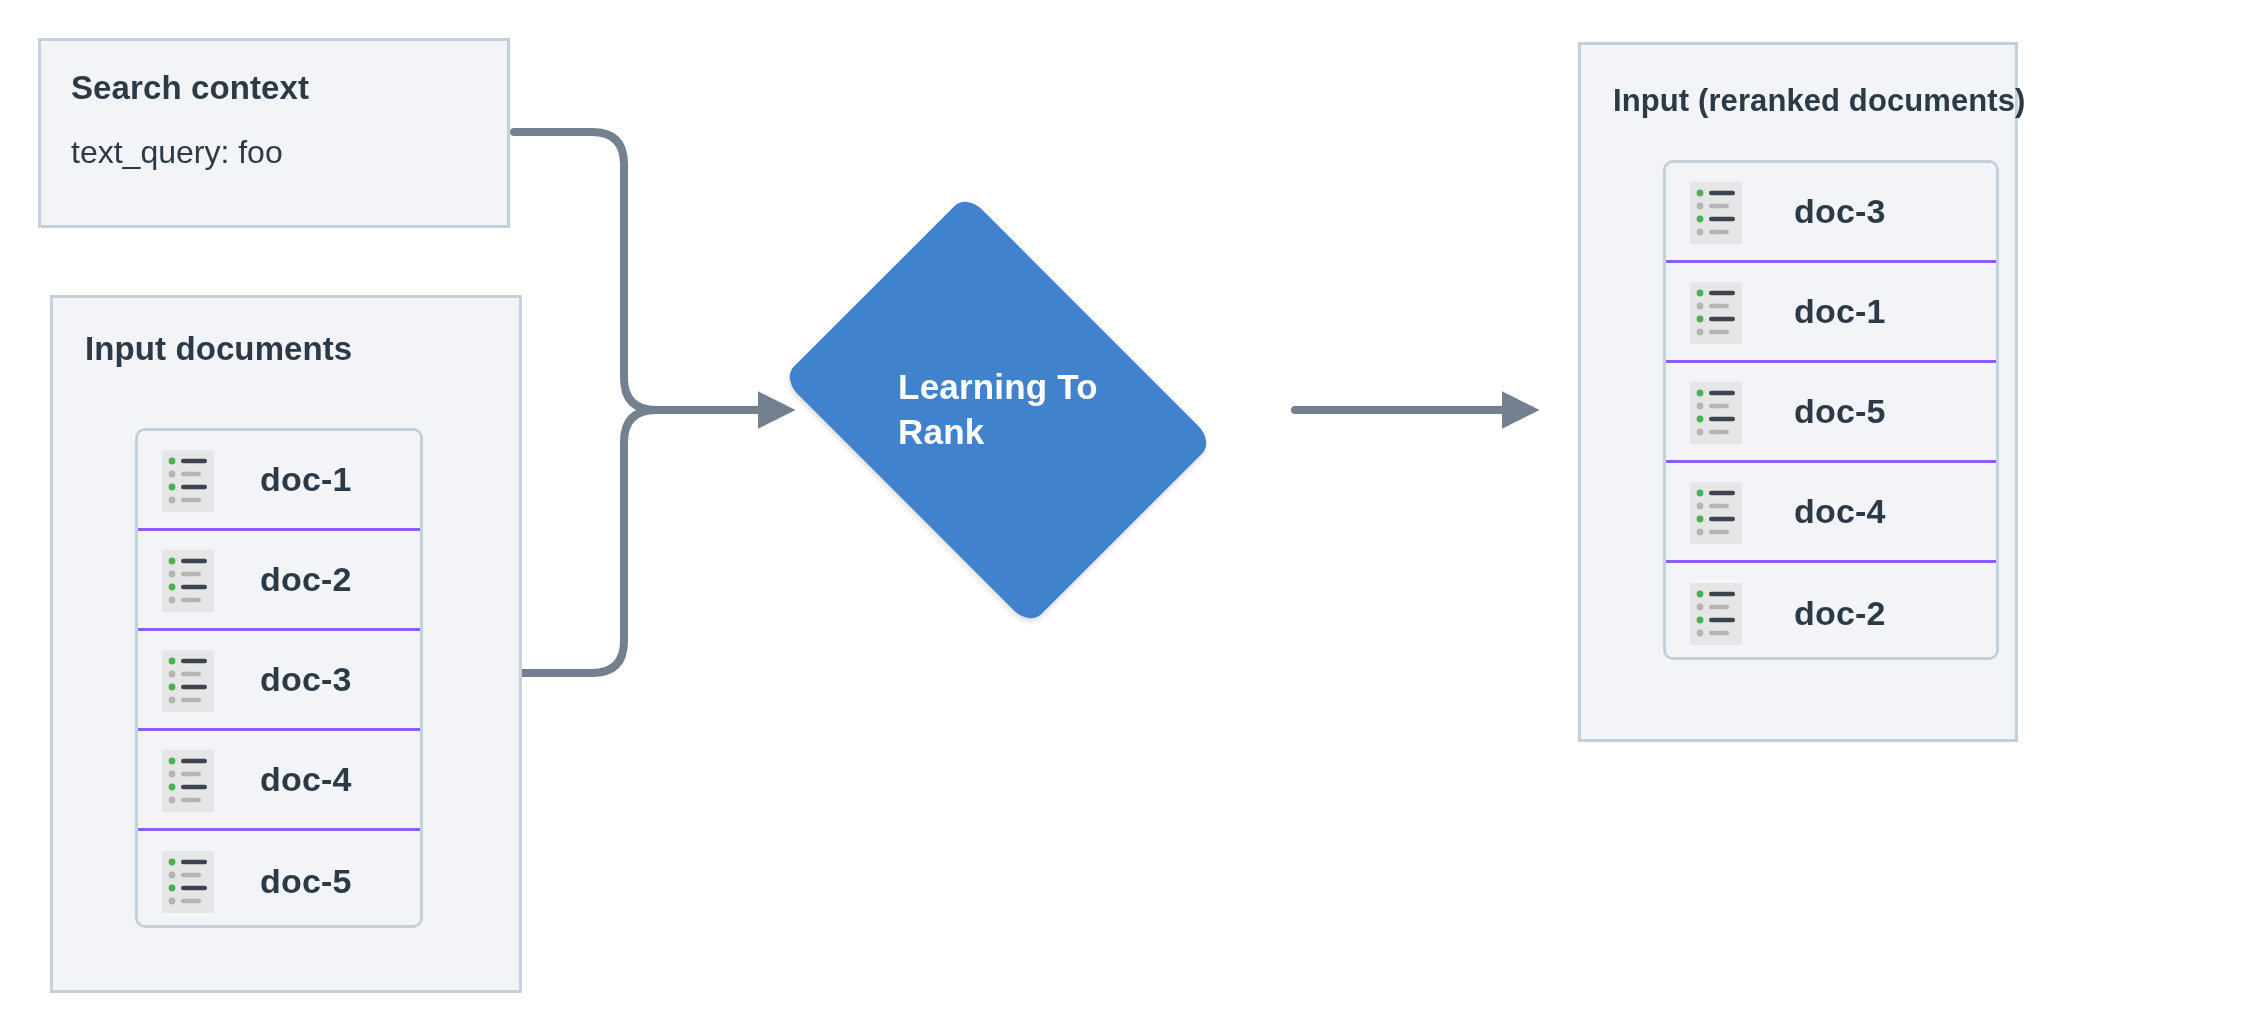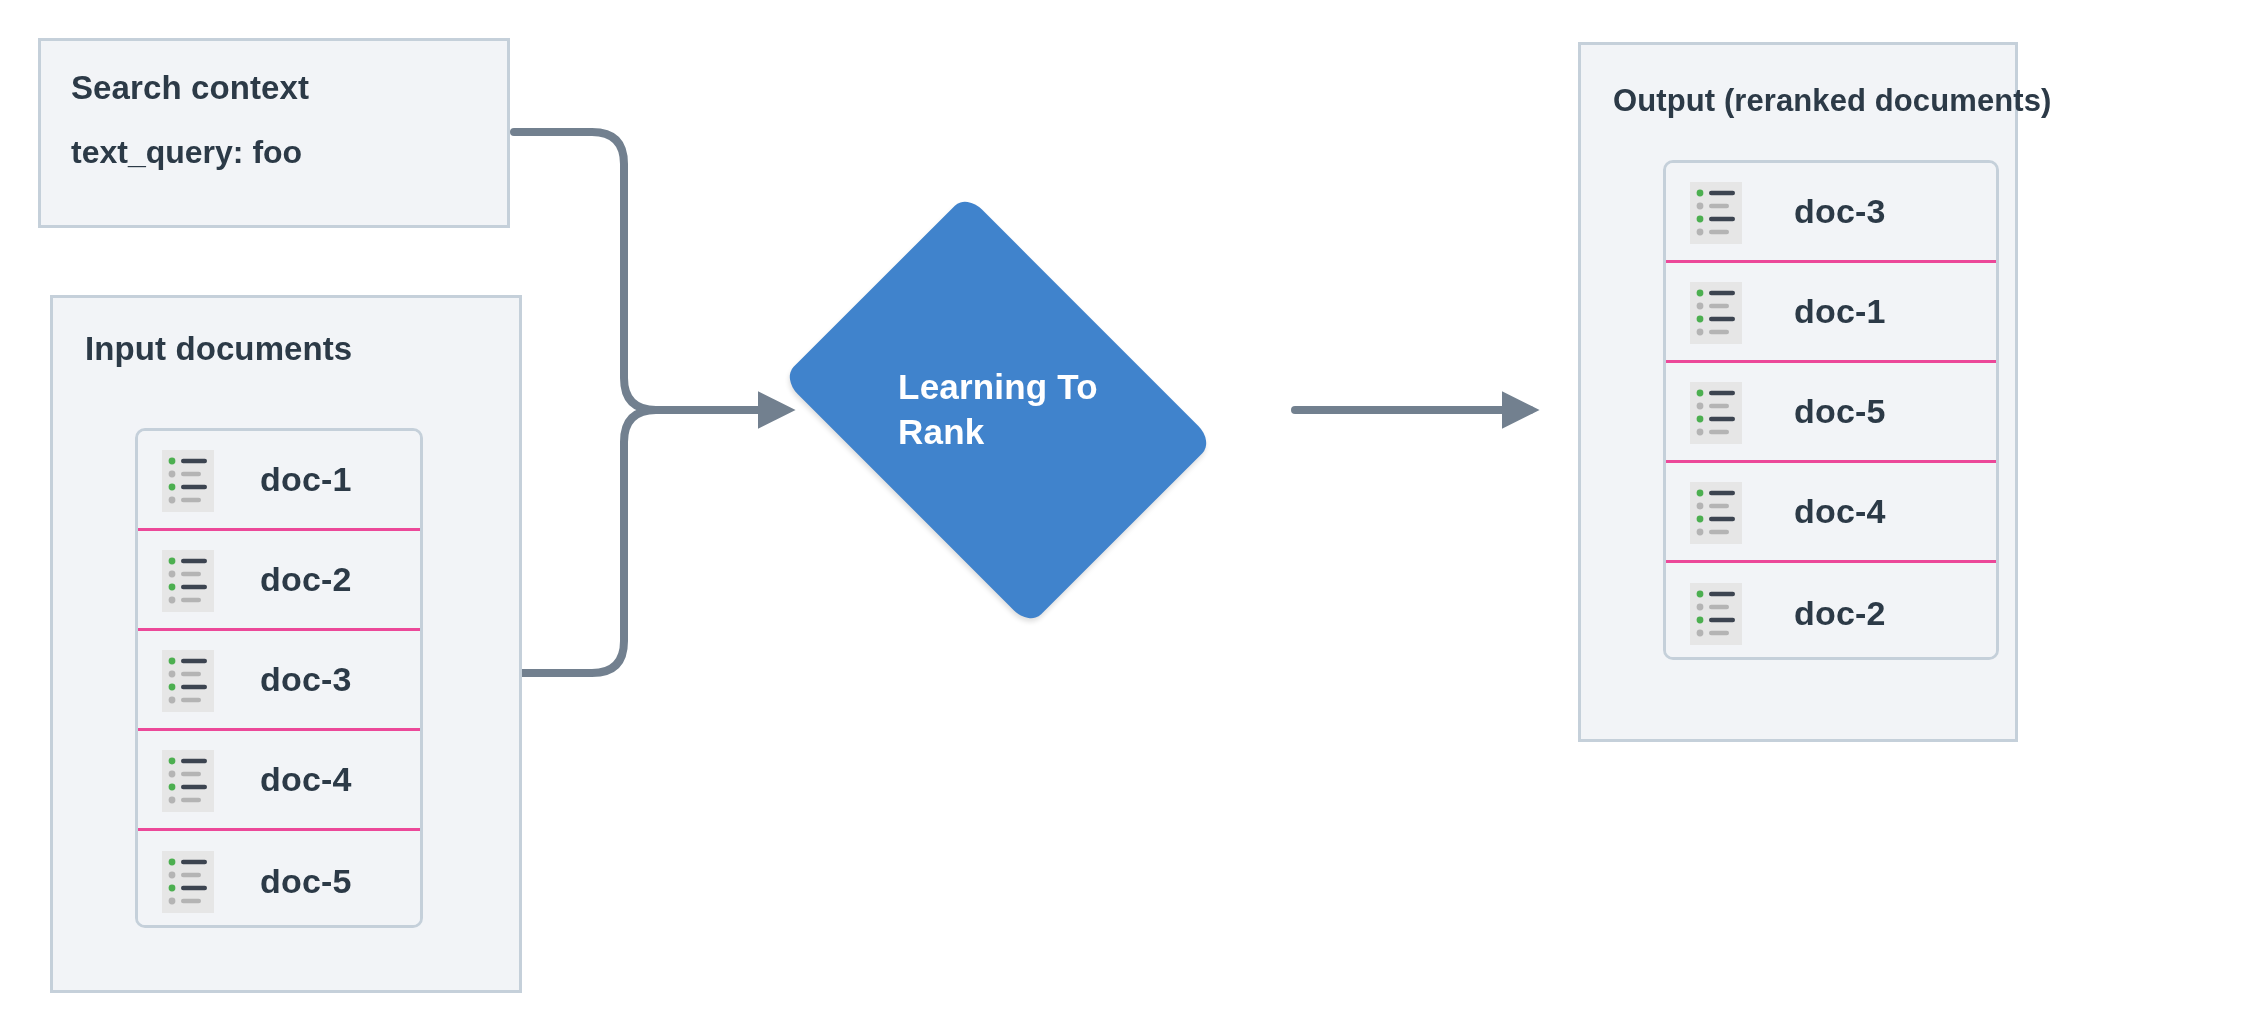--- a/index.html
+++ b/index.html
@@ -23,21 +23,21 @@
   }
   .panel-title{
     position:absolute;
     font-weight:bold;
     color:#2c3a47;
     letter-spacing:.1px;
     white-space:nowrap;
   }
   .panel-sub{
     position:absolute;
-    font-weight:700;
+    font-weight:400;
     color:#2c3a47;
     white-space:nowrap;
   }
 
   
   #search-context{left:38px;top:38px;width:472px;height:190px;}
   #search-context .panel-title{left:30px;top:28px;font-size:33px;}
   #search-context .panel-sub{left:30px;top:93px;font-size:32px;}
 
   
@@ -59,21 +59,21 @@
   }
   #input-doc-list{left:82px;top:130px;width:288px;height:500px;}
   #output-doc-list{left:82px;top:115px;width:336px;height:500px;}
 
   .doc-row{
     position:relative;
     box-sizing:border-box;
     height:100px;
     display:flex;
     align-items:center;
-    border-bottom:3px solid #ec4899;
+    border-bottom:3px solid #8b5cf6;
     background:#f2f4f7;
     padding-left:24px;
   }
   .doc-row:last-child{border-bottom:none;}
 
   .doc-icon{
     width:52px;height:60px;
     background:#e6e6e6;
     flex:0 0 auto;
     display:block;
@@ -219,21 +219,21 @@
       </div>
   </div>
 
   <div id="ltr-node">
     <div class="diamond-shape"></div>
     <div class="diamond-label">Learning To
 Rank</div>
   </div>
 
   <div class="panel" id="output-panel">
-    <div class="panel-title">Output (reranked documents)</div>
+    <div class="panel-title">Input (reranked documents)</div>
     <div class="doc-list" id="output-doc-list">
         <div class="doc-row">
           <span class="doc-icon"><svg viewBox="0 0 52 62" width="52" height="62" xmlns="http://www.w3.org/2000/svg">
               <rect x="0" y="0" width="52" height="62" fill="#e6e6e6"></rect>
               <circle cx="10" cy="11" r="3.4" fill="#4caf50"></circle>
               <rect x="19" y="8.8" width="26" height="4.4" rx="2.2" fill="#3c4450"></rect>
               <circle cx="10" cy="24" r="3.4" fill="#b4b4b4"></circle>
               <rect x="19" y="21.8" width="20" height="4.4" rx="2.2" fill="#b4b4b4"></rect>
               <circle cx="10" cy="37" r="3.4" fill="#4caf50"></circle>
               <rect x="19" y="34.8" width="26" height="4.4" rx="2.2" fill="#3c4450"></rect>

